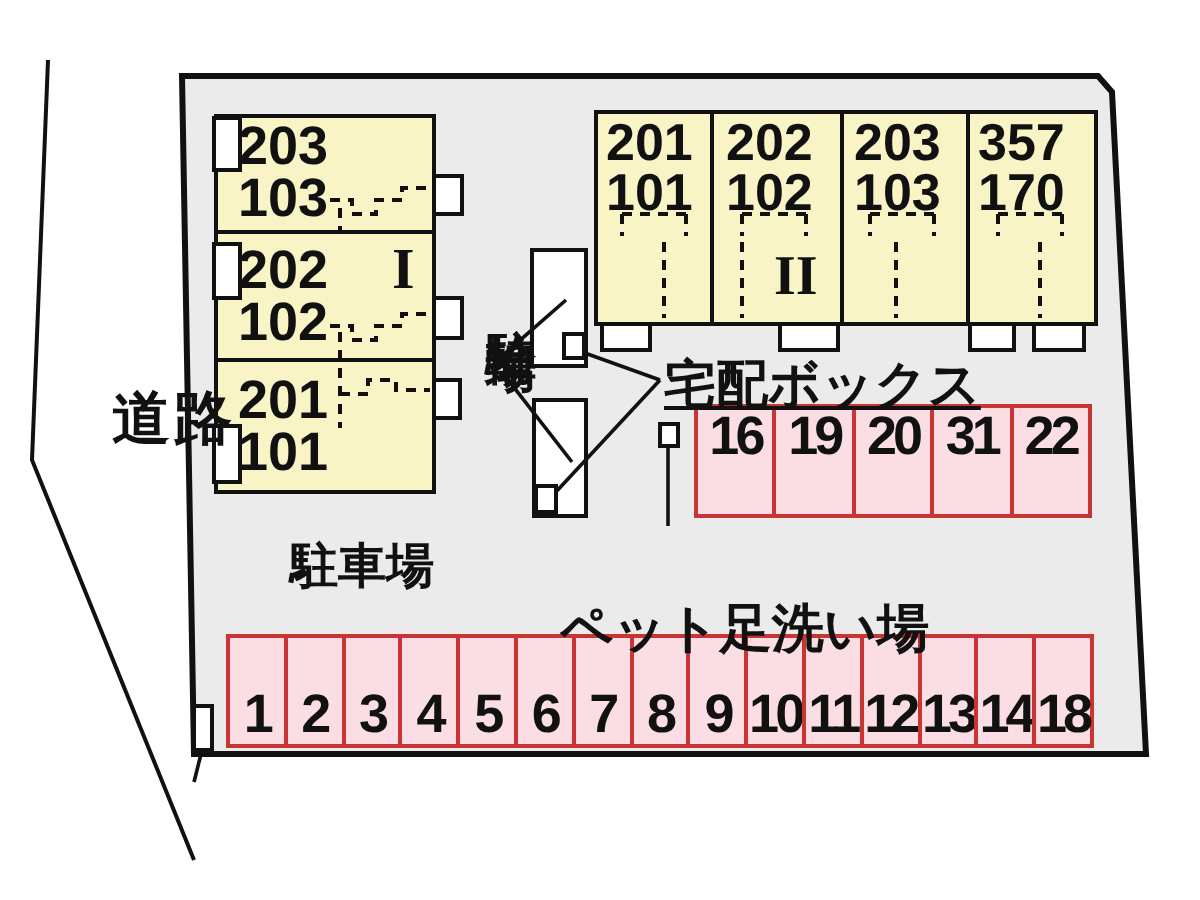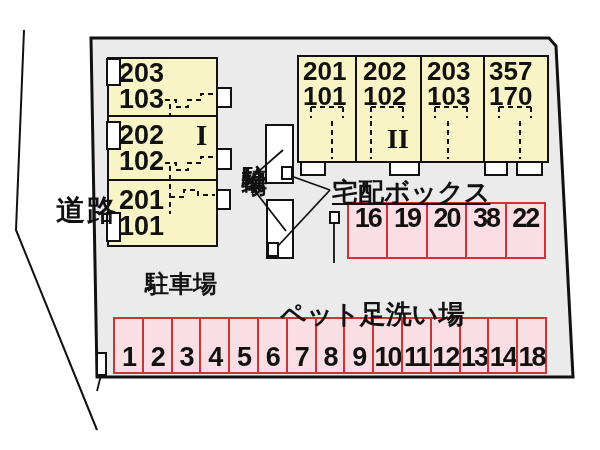--- a/index.html
+++ b/index.html
@@ -135,21 +135,21 @@
     <div class="pcell">
         <span>16</span>
       </div>
     <div class="pcell">
         <span>19</span>
       </div>
     <div class="pcell">
         <span>20</span>
       </div>
     <div class="pcell">
-        <span>38</span>
+        <span>31</span>
       </div>
     <div class="pcell">
         <span>22</span>
       </div>
   </div>
 
   <svg class="layer overlay">
     <g stroke="#111" stroke-width="2" fill="none" stroke-dasharray="5 4">
 
       <path d="M165,100 h11 v7 h12 v-7 h13 v-6 h14"></path>

